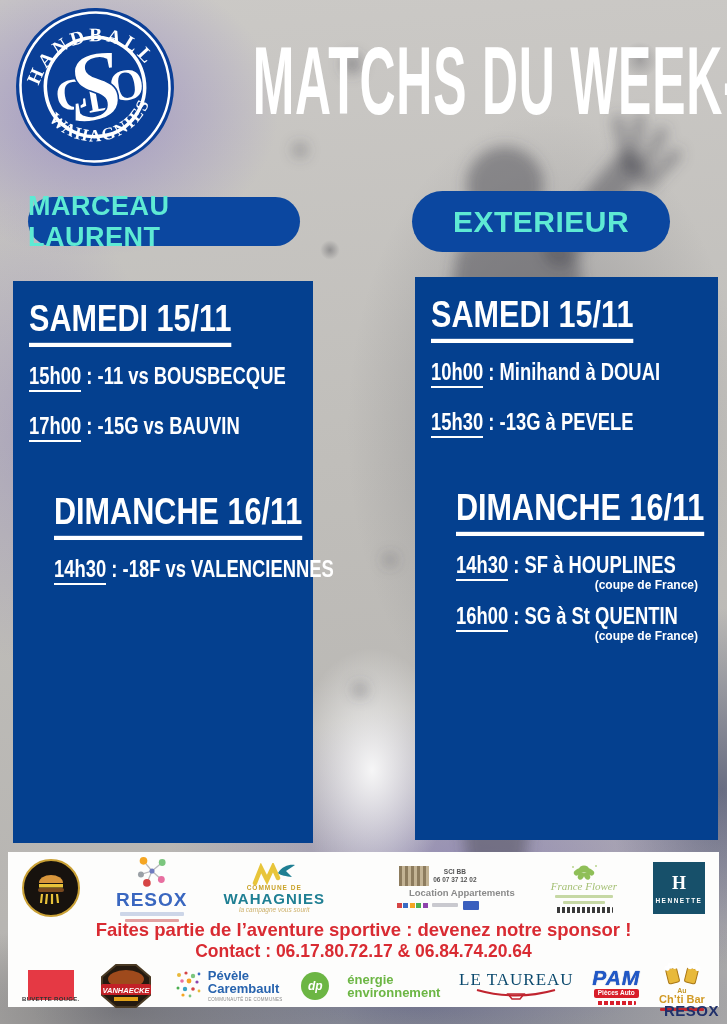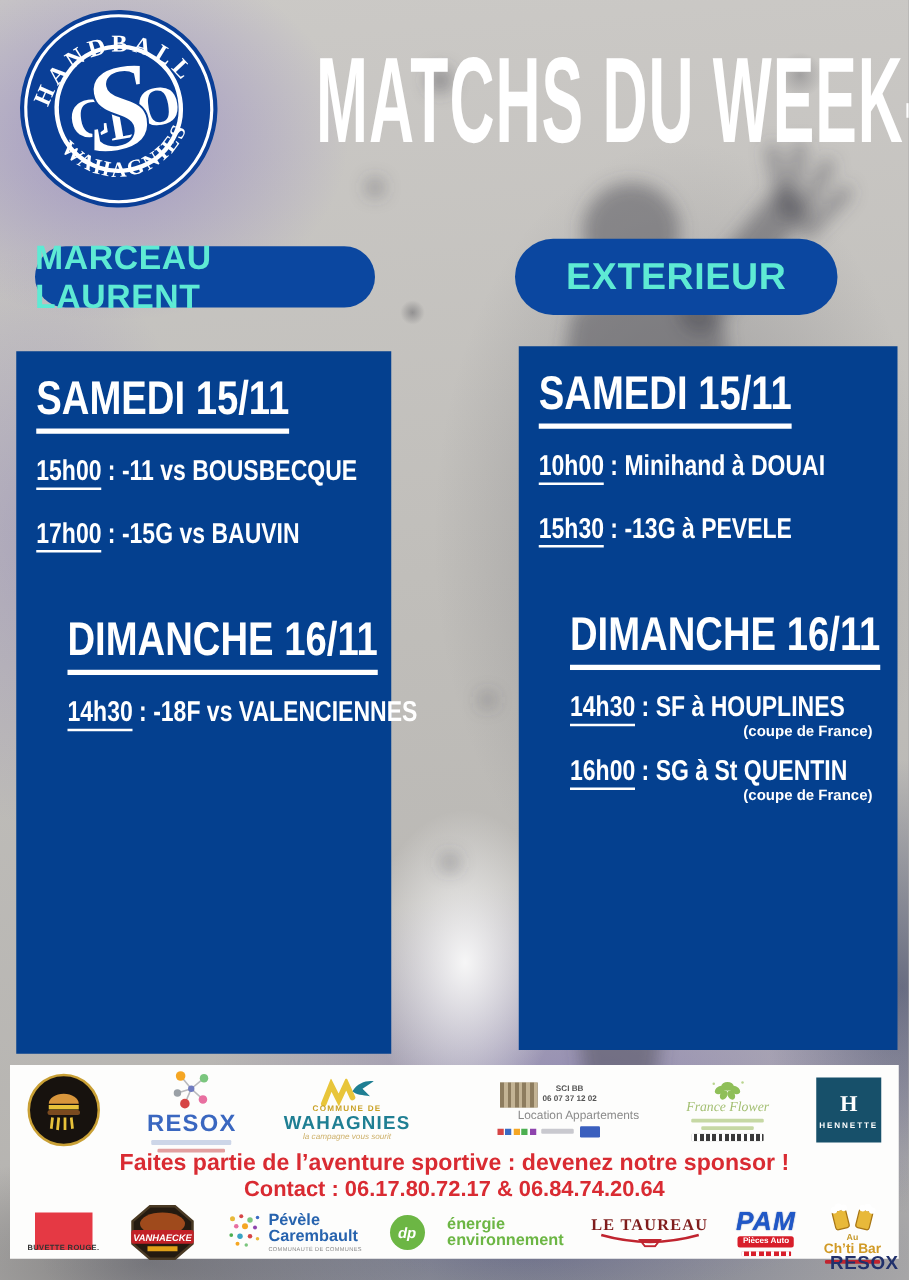--- a/index.html
+++ b/index.html
@@ -62,41 +62,41 @@
   .bb-badge{width:54px;height:54px;border-radius:50%;background:#17120e;border:2px solid #c9a035;
     display:flex;align-items:center;justify-content:center;}
   .resox-name{font-size:19px;font-weight:bold;color:#3a67c0;letter-spacing:1px;}
   .waha-over{font-size:6.5px;color:#c9a227;letter-spacing:1px;font-weight:bold;}
   .waha-name{font-size:15px;font-weight:bold;color:#1f7f93;letter-spacing:1px;}
   .waha-tag{font-size:6.5px;color:#cdb06a;font-style:italic;margin-top:1px;}
   .loc-top{display:flex;gap:4px;align-items:center;}
   .loc-bld{width:30px;height:20px;background:
       repeating-linear-gradient(90deg,#8d7c5e 0 3px,#c3b394 3px 6px),#b4a485;}
   .loc-sci{font-size:6.5px;color:#555;font-weight:bold;text-align:center;line-height:1.3;}
-  .loc-name{font-size:9.5px;color:#8a8a8a;font-weight:normal;margin-top:2px;padding-left:48px;}
+  .loc-name{font-size:9.5px;color:#8a8a8a;font-weight:bold;margin-top:2px;padding-left:48px;}
   .sqrow{display:flex;gap:1.5px;margin-top:3px;align-items:center;}
   .sq{width:5px;height:5px;display:inline-block;}
   .flower-name{font-size:11px;font-style:italic;color:#a3bf72;font-family:"Liberation Serif",serif;}
   .hennette{width:52px;height:52px;background:#17506a;display:flex;flex-direction:column;
     align-items:center;justify-content:center;gap:3px;}
   .hen-h{color:#fff;font-size:18px;font-weight:bold;font-family:"Liberation Serif",serif;}
   .hen-name{color:#fff;font-size:6.5px;letter-spacing:1.5px;font-weight:bold;}
   .reg-over{font-size:7px;color:#e2001a;font-weight:bold;}
   .reg-name{font-size:9.5px;color:#223e8f;font-weight:bold;}
   .buv-rect{width:46px;height:30px;background:#e53944;}
   .buv-name{font-size:6px;color:#333;font-weight:bold;margin-top:-4px;letter-spacing:0.3px;}
   .pev{display:flex;gap:5px;align-items:flex-start;}
   .pev-text{display:flex;flex-direction:column;}
   .pev-l{font-size:13px;font-weight:bold;color:#2763ae;line-height:1;}
   .pev-sub{font-size:4.5px;color:#888;margin-top:2px;letter-spacing:0.3px;}
-  .ene{display:flex;gap:18px;align-items:flex-start;}
+  .ene{display:flex;gap:18px;align-items:flex-end;}
   .ene-disc{width:28px;height:28px;border-radius:50%;background:#6cb644;color:#fff;
     display:flex;align-items:center;justify-content:center;font-weight:bold;font-size:12px;font-style:italic;}
   .ene-l{font-size:13px;font-weight:bold;color:#6cb644;line-height:1.05;}
-  .tau-name{font-size:13px;font-weight:bold;color:#7f1d1d;letter-spacing:1px;font-family:"Liberation Serif",serif;}
+  .tau-name{font-size:17px;font-weight:normal;color:#0c4a6e;letter-spacing:1px;font-family:"Liberation Serif",serif;}
   .pam-name{font-size:21px;font-weight:900;font-style:italic;color:#2058c8;letter-spacing:1px;
     text-shadow:0 0 1px #13398a;}
   .pam-sub{background:#d81e2a;color:#fff;font-size:6.5px;font-weight:bold;padding:1.5px 4px;border-radius:2px;margin-top:1px;}
   .chti-au{font-size:7px;color:#c69a2d;font-weight:bold;}
   .chti-name{font-size:11px;color:#d19a25;font-weight:bold;}
   .footer-note{position:absolute;right:8px;top:1002px;color:#20306b;font-weight:bold;font-size:15px;z-index:3;letter-spacing:0.5px;}
 </style>
 </head>
 <body>
 

